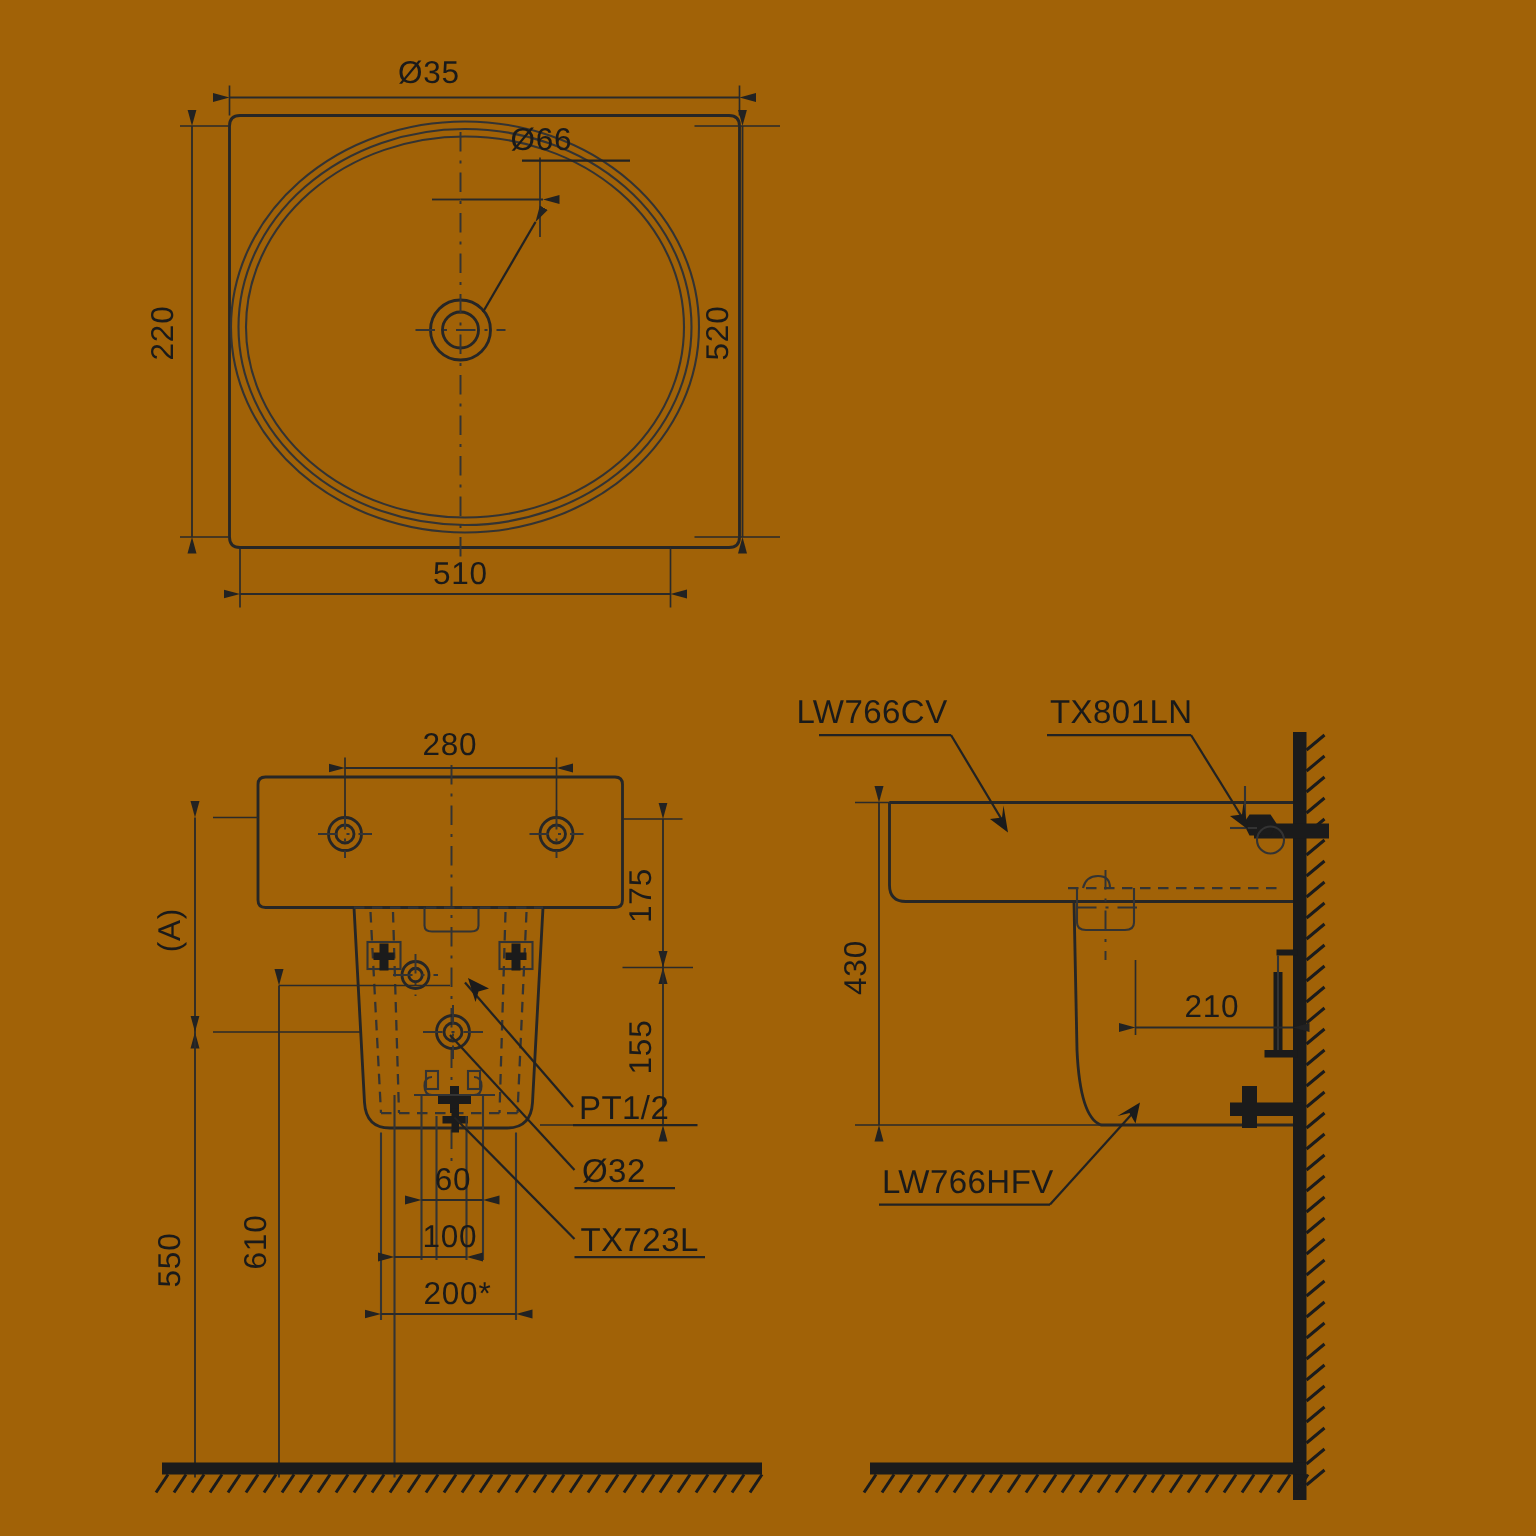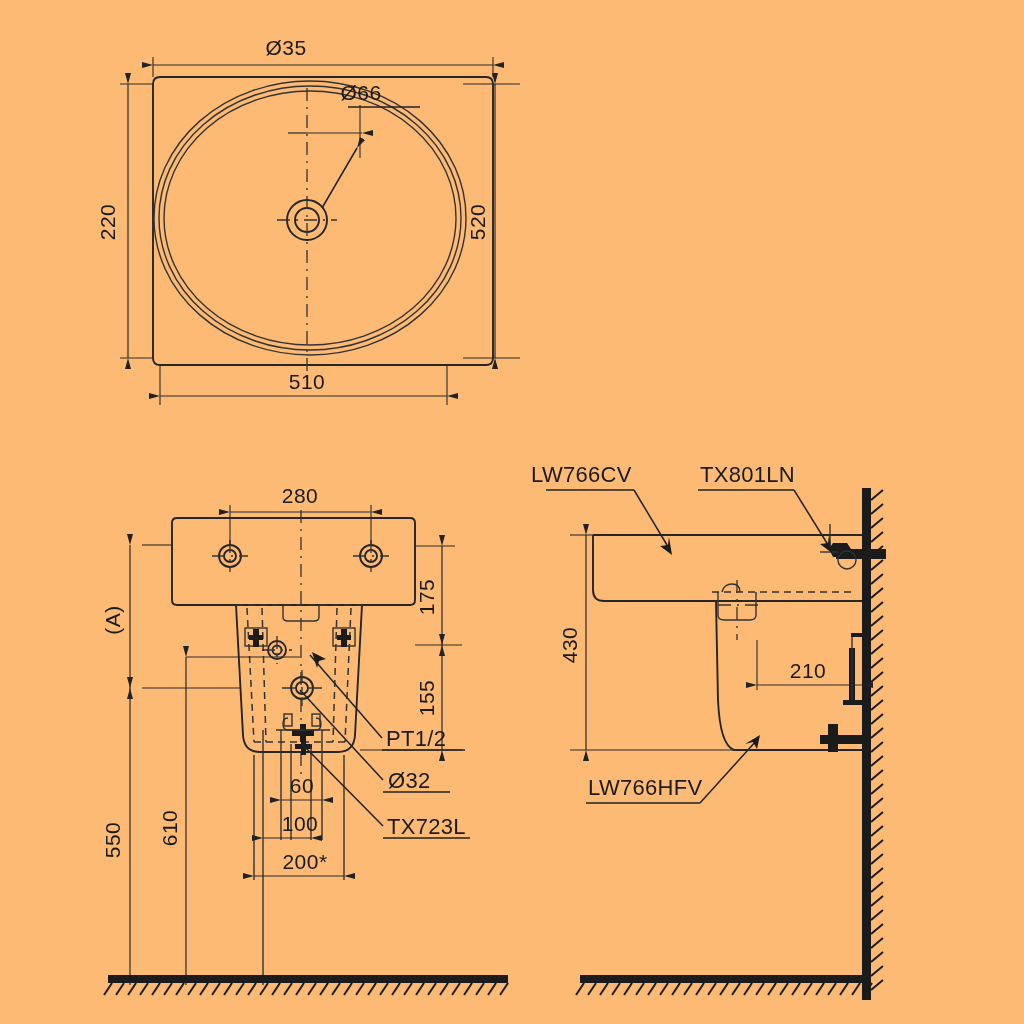--- a/index.html
+++ b/index.html
@@ -10,21 +10,21 @@
   body {
     width: 1024px;
     height: 1024px;
     font-family: "Liberation Sans", sans-serif;
     overflow: hidden;
   }
   #sheet {
     position: relative;
     width: 1024px;
     height: 1024px;
-    background: #fdba74;
+    background: #a16207;
   }
   svg.drawing {
     position: absolute;
     top: 0;
     left: 0;
     width: 1024px;
     height: 1024px;
   }
   .dimtext {
     font-family: "Liberation Sans", sans-serif;

